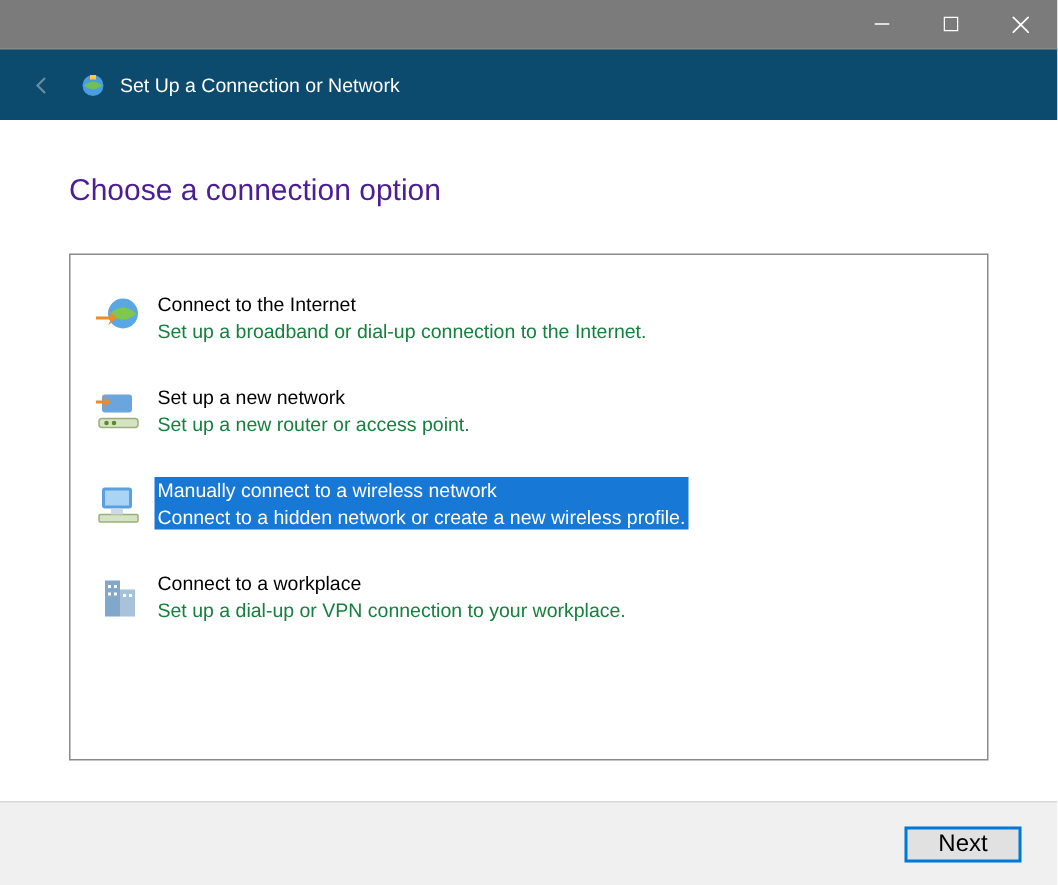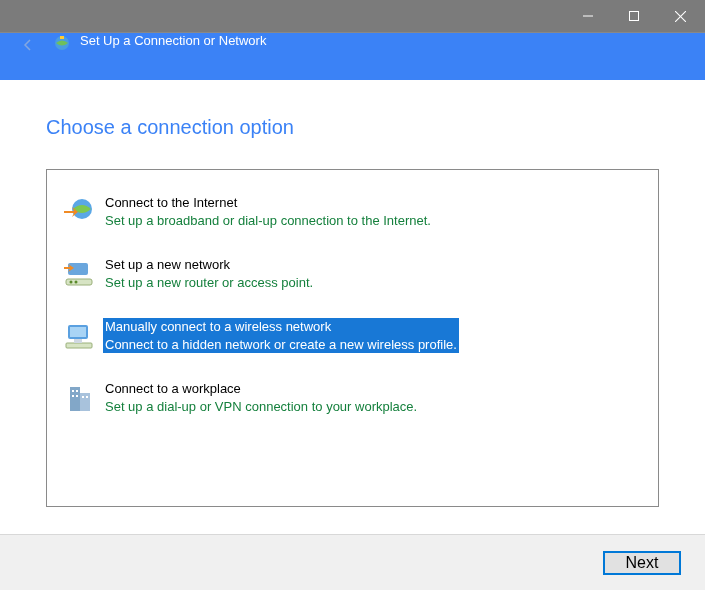--- a/index.html
+++ b/index.html
@@ -25,23 +25,23 @@
     width: 46px;
     height: 32px;
     display: flex;
     align-items: center;
     justify-content: center;
     color: #fff;
   }
   .titlebar .tb-btn svg { stroke: #fff; }
   .header {
     height: 48px;
-    background: #3b82f6;
-    display: flex;
-    align-items: flex-start;
+    background: #0c4a6e;
+    display: flex;
+    align-items: center;
     padding: 0 16px;
     border-top: 1px solid #888;
   }
   .back-arrow {
     width: 24px;
     height: 24px;
     display: flex;
     align-items: center;
     justify-content: center;
     margin-right: 12px;
@@ -56,21 +56,21 @@
   .header-title {
     color: #fff;
     font-size: 13px;
   }
   .content {
     flex: 1;
     padding: 36px 46px 10px 46px;
     background: #fff;
   }
   .heading {
-    color: #3b82f6;
+    color: #4c1d95;
     font-size: 20px;
     font-weight: 400;
     margin-bottom: 30px;
   }
   .options-box {
     border: 1px solid #8a8a8a;
     padding: 18px 10px 60px 10px;
     min-height: 338px;
   }
   .option {

